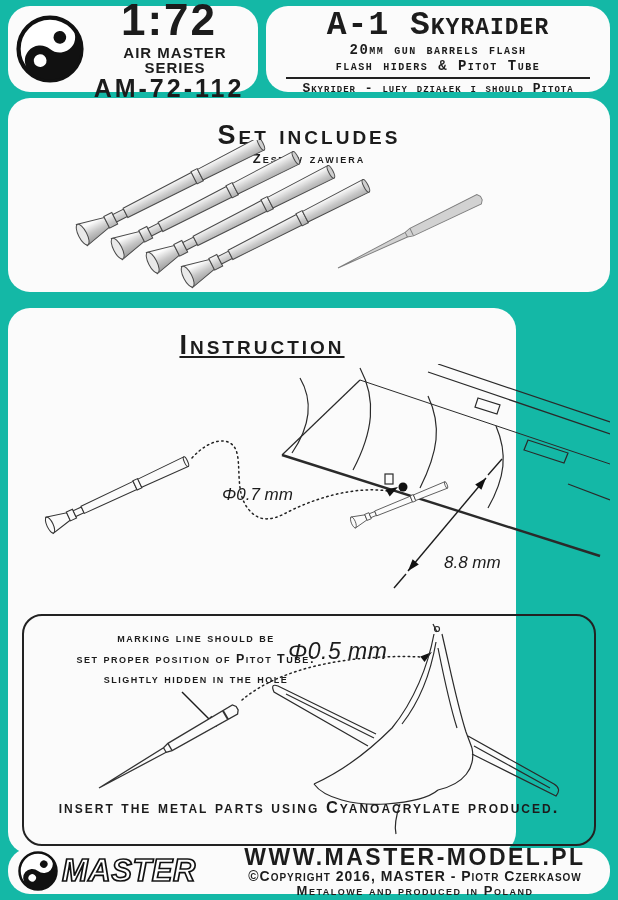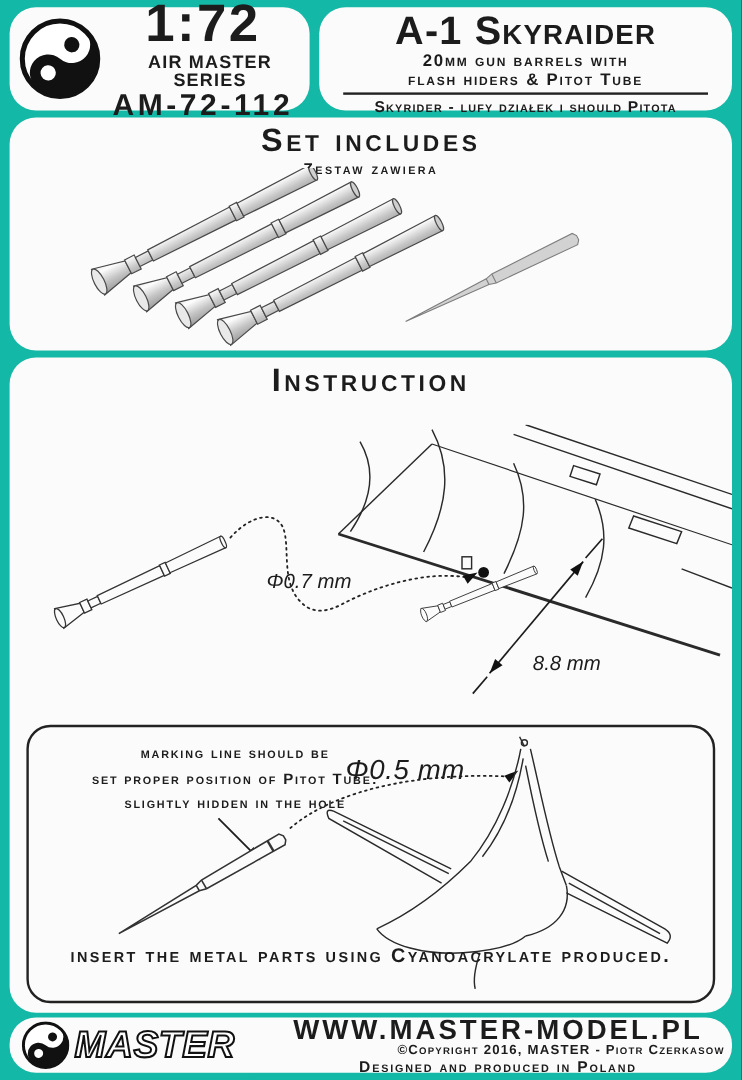--- a/index.html
+++ b/index.html
@@ -11,32 +11,32 @@
   .panel{position:absolute;background:#fbfbfb;border-radius:22px;}
   .sc{font-variant:small-caps;font-weight:bold;}
   
   .brand{left:8px;top:6px;width:250px;height:86px;display:flex;align-items:center;}
   .brand-logo{margin-left:8px;flex:0 0 auto;}
   .brand-text{flex:1;text-align:center;line-height:1;padding-right:4px;}
   .brand-scale{font-size:44px;font-weight:bold;letter-spacing:2px;}
   .brand-series{font-size:15px;font-weight:bold;letter-spacing:1px;margin-top:3px;margin-left:12px;}
   .brand-code{font-size:25px;font-weight:bold;letter-spacing:3px;margin-top:1px;}
   
-  .product{left:266px;top:6px;width:344px;height:86px;text-align:center;}
+  .product{left:266px;top:6px;width:344px;height:86px;text-align:center;font-family:Liberation Mono, monospace;}
   .product-title{font-size:33px;letter-spacing:1px;line-height:1;margin-top:3px;}
   .product-sub{font-size:14px;letter-spacing:1.5px;line-height:1.15;}
   .product-divider{border:0;border-top:2px solid #222;margin:3px 20px 2px 20px;}
   .product-pl{font-size:13px;letter-spacing:1px;}
   
   .set{left:8px;top:98px;width:602px;height:194px;text-align:center;}
-  .big-title{font-size:27px;letter-spacing:3px;line-height:1;margin-top:6px;}
+  .big-title{font-size:27px;letter-spacing:3px;line-height:1;margin-top:24px;}
   .small-title{font-size:13px;letter-spacing:2px;margin-top:2px;}
   .set-art{position:absolute;left:0;top:42px;}
   
-  .instr{left:8px;top:298px;width:602px;height:546px;text-align:center;}
+  .instr{left:8px;top:308px;width:508px;height:546px;text-align:center;text-decoration:underline;}
   .diagram1{position:absolute;left:0;top:56px;}
   .pitot-box{
     position:absolute;left:14px;top:306px;width:570px;height:228px;
     border:2px solid #222;border-radius:20px;text-align:center;
   }
   .pitot-note{
     position:absolute;left:16px;top:12px;width:312px;text-align:center;
     font-size:12.5px;letter-spacing:1.5px;line-height:1.65;
   }
   .dia-label{
@@ -45,21 +45,21 @@
   }
   .pitot-art{position:absolute;left:0;top:0;}
   .glue-en{position:absolute;left:0;right:0;top:182px;font-size:16.5px;letter-spacing:2px;}
   .glue-pl{position:absolute;left:0;right:0;top:206px;font-size:11.5px;letter-spacing:0.5px;}
   
   .footer{left:8px;top:848px;width:602px;height:46px;display:flex;align-items:center;}
   .footer-logo{margin-left:10px;flex:0 0 auto;}
   .footer-word{flex:0 0 auto;margin-left:2px;}
   .footer-text{flex:1;text-align:center;line-height:1.05;padding-right:6px;}
   .footer-site{font-size:23px;font-weight:bold;letter-spacing:2.5px;}
-  .footer-copy{font-size:11px;letter-spacing:1px;text-align:right;}
+  .footer-copy{font-size:14px;letter-spacing:1px;}
   .footer-origin{font-size:13px;letter-spacing:1.5px;}
   svg{display:block;}
   svg text{font-family:"Liberation Sans",sans-serif;}
 </style>
 </head>
 <body>
 
 <svg width="0" height="0" style="position:absolute" aria-hidden="true">
   <defs>
     <linearGradient id="met" x1="0" y1="-12" x2="0" y2="12" gradientUnits="userSpaceOnUse">
@@ -118,21 +118,21 @@
       </svg>
     <div class="brand-text">
       <div class="brand-scale">1:72</div>
       <div class="brand-series">AIR MASTER SERIES</div>
       <div class="brand-code">AM-72-112</div>
     </div>
   </div>
 
   <div class="panel product">
     <div class="product-title sc">A-1 Skyraider</div>
-    <div class="product-sub sc">20mm gun barrels with</div>
+    <div class="product-sub sc">20mm gun barrels flash</div>
     <div class="product-sub sc">flash hiders &amp; Pitot Tube</div>
     <hr class="product-divider">
     <div class="product-pl sc">Skyrider - lufy działek i should Pitota</div>
   </div>
 
   <div class="panel set">
     <div class="big-title sc">Set includes</div>
     <div class="small-title sc">Zestaw zawiera</div>
     <svg class="set-art" width="602" height="152" viewBox="0 0 602 152">
       <use href="#barrel-metal" transform="translate(72,96) rotate(-27)"></use>
@@ -231,17 +231,17 @@
   <div class="panel footer">
     <svg class="footer-logo" viewBox="0 0 80 80" width="40" height="40">
         <use href="#logo-mark"></use>
       </svg>
     <svg class="footer-word" width="166" height="40" viewBox="0 0 166 40">
       <text x="2" y="30" font-size="31" font-weight="bold" font-style="italic" fill="#ffffff" stroke="#111" stroke-width="1.7" letter-spacing="0.5">MASTER</text>
     </svg>
     <div class="footer-text">
       <div class="footer-site">WWW.MASTER-MODEL.PL</div>
       <div class="footer-copy sc">©Copyright 2016, MASTER - Piotr Czerkasow</div>
-      <div class="footer-origin sc">Designed and produced in Poland</div>
+      <div class="footer-origin sc">Metalowe and produced in Poland</div>
     </div>
   </div>
 
 </div>
 
 </body></html>

